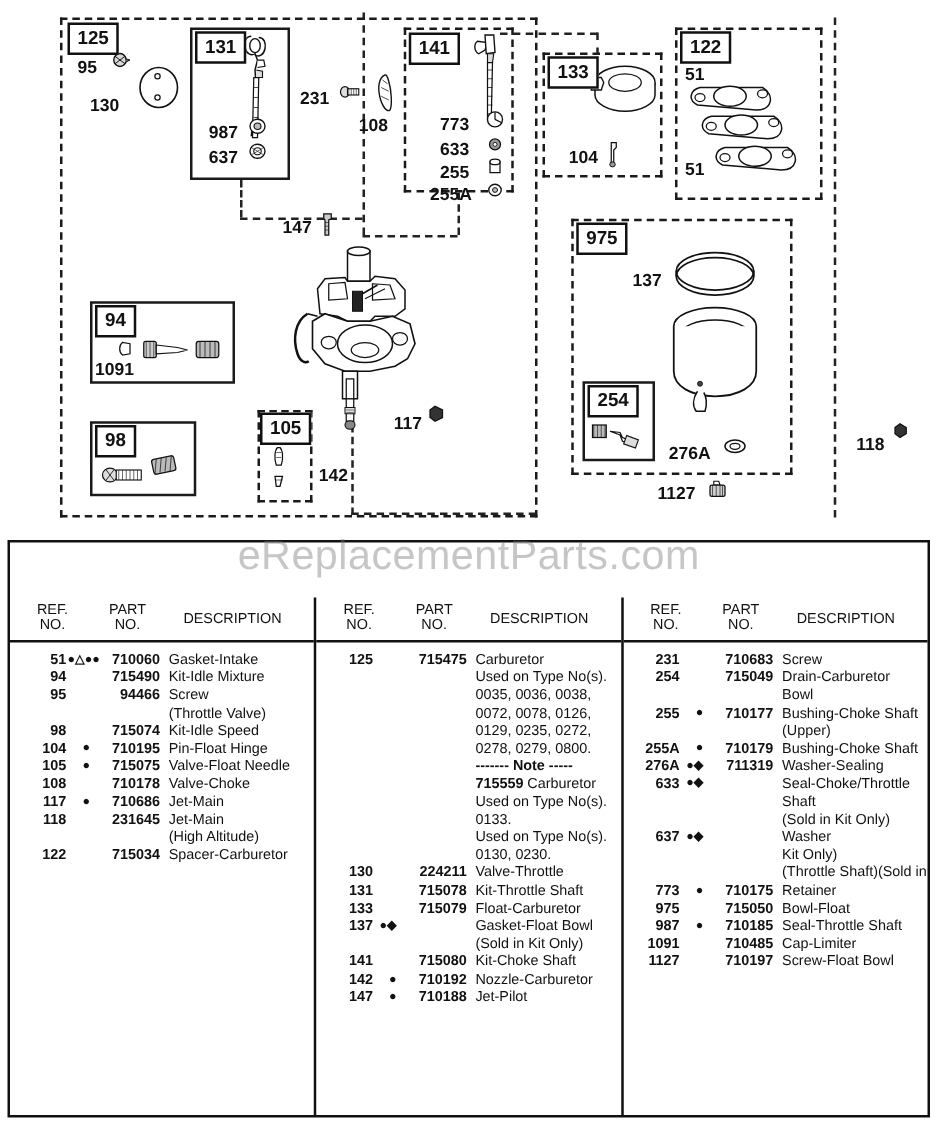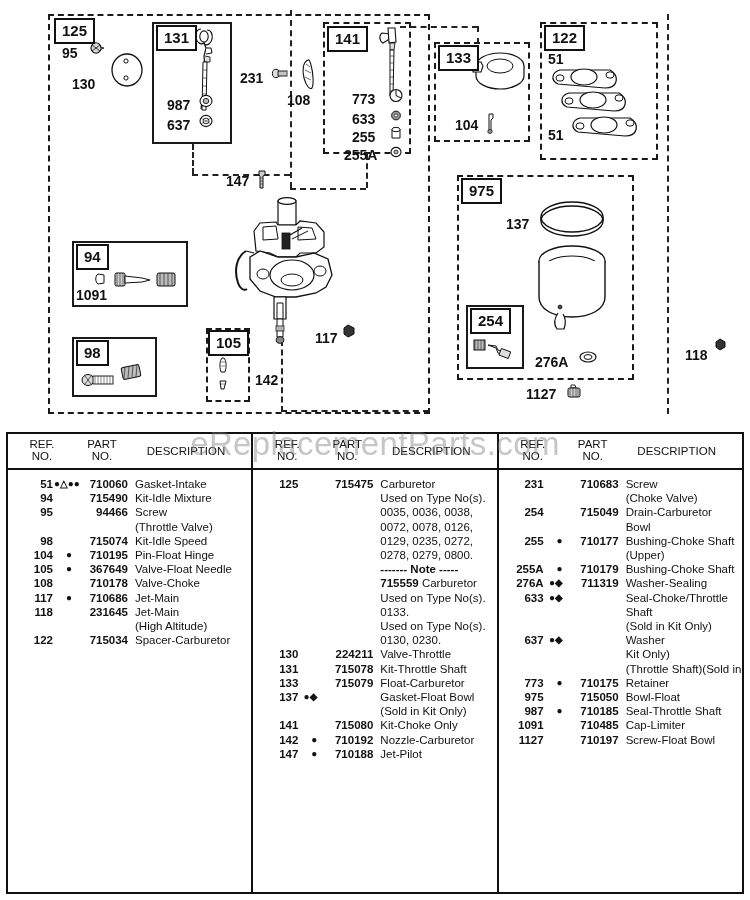--- a/index.html
+++ b/index.html
@@ -66,21 +66,21 @@
   }
 
   
   #tablewrap {
     position:absolute; left:6px; top:432px;
     width:738px; height:462px;
     border:2px solid #111;
     border-top:2px solid #111;
   }
   .tcols { display:flex; width:100%; height:100%; }
-  .tcol { flex:1 1 0; position:relative; }
+  .tcol { flex:1 1 0; position:relative;margin-top:44px; }
   .tcol + .tcol { border-left:2px solid #111; }
 
   .thead {
     height:36px;
     border-bottom:2px solid #111;
     position:relative;
   }
   .thead .hcell {
     position:absolute;
     font-size:11.5px;
@@ -472,21 +472,21 @@
           </div>
           <div class="trow">
             <div class="c-ref">104</div>
             <div class="c-mark">●</div>
             <div class="c-part">710195</div>
             <div class="c-desc">Pin-Float Hinge</div>
           </div>
           <div class="trow">
             <div class="c-ref">105</div>
             <div class="c-mark">●</div>
-            <div class="c-part">367649</div>
+            <div class="c-part">715075</div>
             <div class="c-desc">Valve-Float Needle</div>
           </div>
           <div class="trow">
             <div class="c-ref">108</div>
             <div class="c-mark"></div>
             <div class="c-part">710178</div>
             <div class="c-desc">Valve-Choke</div>
           </div>
           <div class="trow">
             <div class="c-ref">117</div>
@@ -627,21 +627,21 @@
           <div class="trow">
             <div class="c-ref"></div>
             <div class="c-mark"></div>
             <div class="c-part"></div>
             <div class="c-desc">(Sold in Kit Only)</div>
           </div>
           <div class="trow">
             <div class="c-ref">141</div>
             <div class="c-mark"></div>
             <div class="c-part">715080</div>
-            <div class="c-desc">Kit-Choke Only</div>
+            <div class="c-desc">Kit-Choke Shaft</div>
           </div>
           <div class="trow">
             <div class="c-ref">142</div>
             <div class="c-mark">●</div>
             <div class="c-part">710192</div>
             <div class="c-desc">Nozzle-Carburetor</div>
           </div>
           <div class="trow">
             <div class="c-ref">147</div>
             <div class="c-mark">●</div>
@@ -664,26 +664,20 @@
         <div class="hcell hc-desc">DESCRIPTION</div>
       </div>
       <div class="tbody" id="body-2">
           <div class="trow">
             <div class="c-ref">231</div>
             <div class="c-mark"></div>
             <div class="c-part">710683</div>
             <div class="c-desc">Screw</div>
           </div>
           <div class="trow">
-            <div class="c-ref"></div>
-            <div class="c-mark"></div>
-            <div class="c-part"></div>
-            <div class="c-desc">(Choke Valve)</div>
-          </div>
-          <div class="trow">
             <div class="c-ref">254</div>
             <div class="c-mark"></div>
             <div class="c-part">715049</div>
             <div class="c-desc">Drain-Carburetor</div>
           </div>
           <div class="trow">
             <div class="c-ref"></div>
             <div class="c-mark"></div>
             <div class="c-part"></div>
             <div class="c-desc">Bowl</div>

